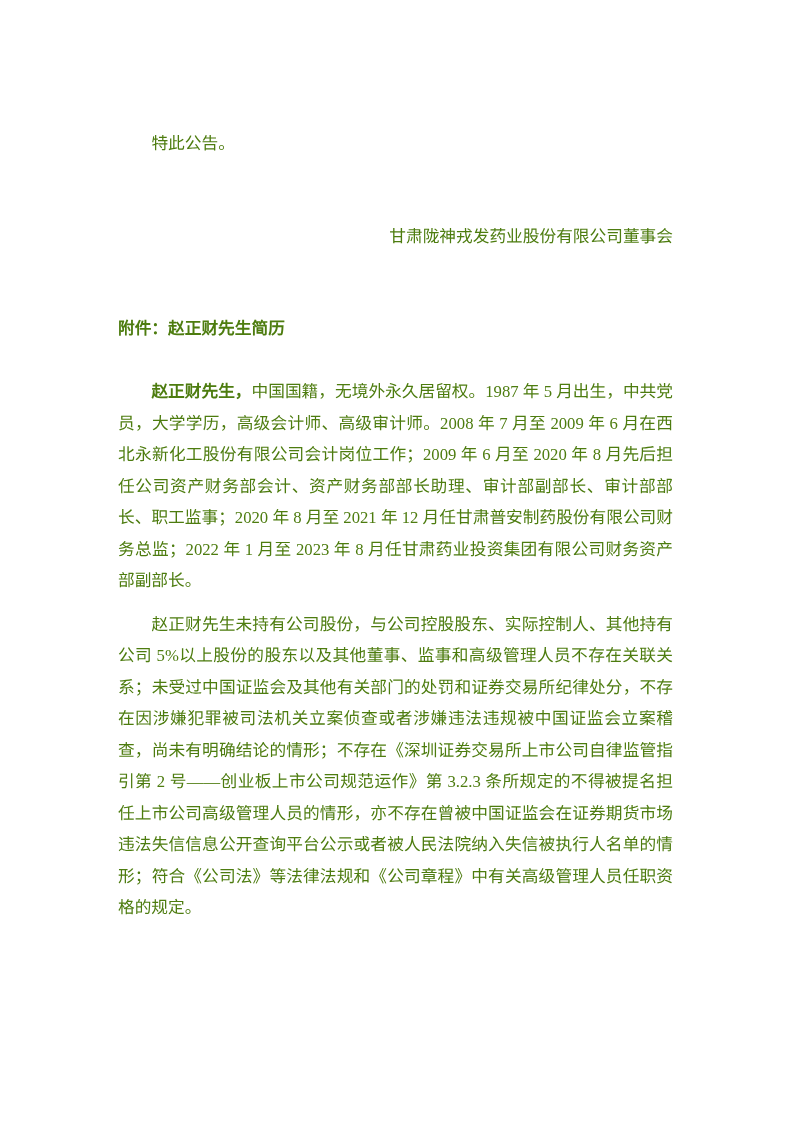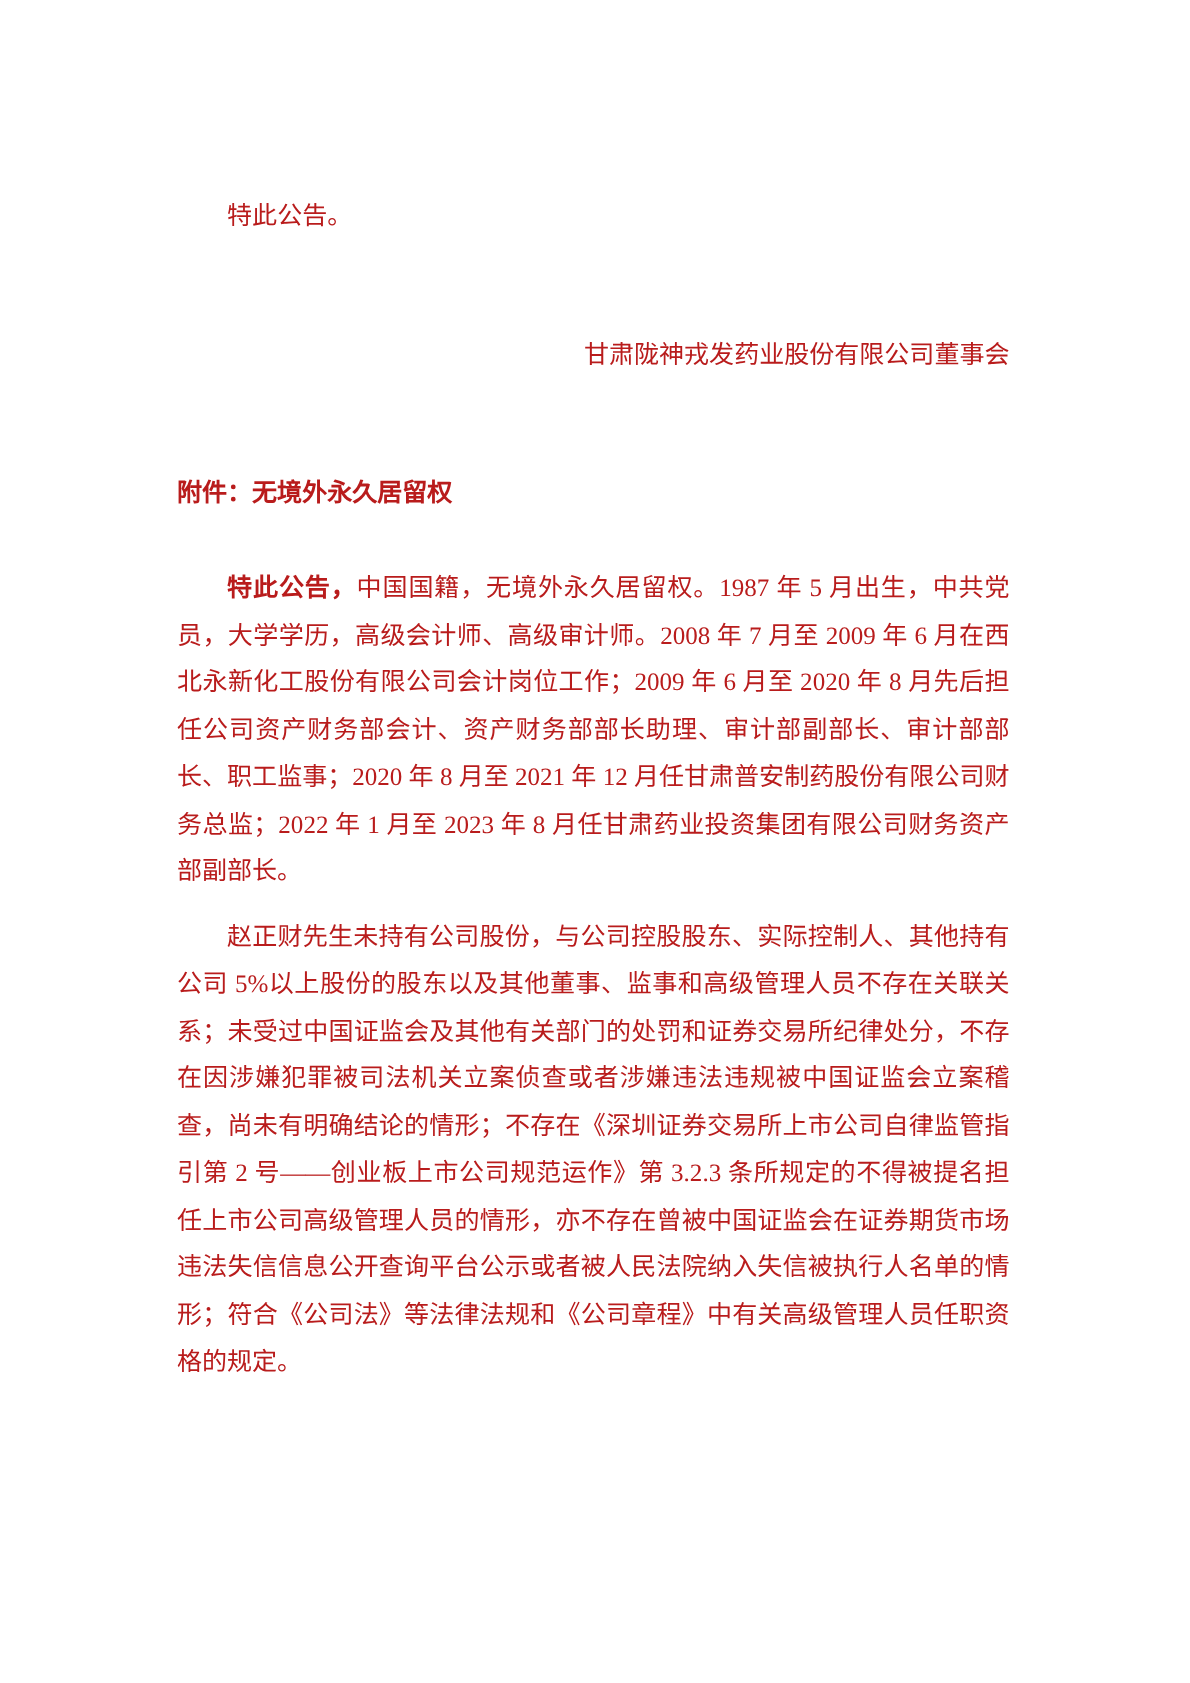--- a/index.html
+++ b/index.html
@@ -7,21 +7,21 @@
     padding: 0;
     background: #ffffff;
   }
   .page {
     position: relative;
     width: 793px;
     height: 1122px;
     background: #ffffff;
     overflow: hidden;
     font-family: "Liberation Serif", "DejaVu Serif", serif;
-    color: #b91c1c;
+    color: #4d7c0f;
     font-size: 16.7px;
     line-height: 31.5px;
   }
   .content {
     padding: 128px 120px 0 118px; 
   }
   p {
     margin: 0;
     padding: 0;
   }
@@ -62,20 +62,20 @@
 
 <div class="page">
   <div class="content">
 
     <p class="closing">特此公告。</p>
 
     <div class="signature">
       <p class="sig-line">甘肃陇神戎发药业股份有限公司董事会</p>
     </div>
 
-    <p class="attachment-heading">附件：无境外永久居留权</p>
+    <p class="attachment-heading">附件：赵正财先生简历</p>
 
-    <p class="para para-spacer"><span class="b">特此公告，</span><span>中国国籍，无境外永久居留权。1987 年 5 月出生，中共党员，大学学历，高级会计师、高级审计师。2008 年 7 月至 2009 年 6 月在西北永新化工股份有限公司会计岗位工作；2009 年 6 月至 2020 年 8 月先后担任公司资产财务部会计、资产财务部部长助理、审计部副部长、审计部部长、职工监事；2020 年 8 月至 2021 年 12 月任甘肃普安制药股份有限公司财务总监；2022 年 1 月至 2023 年 8 月任甘肃药业投资集团有限公司财务资产部副部长。</span></p>
+    <p class="para para-spacer"><span class="b">赵正财先生，</span><span>中国国籍，无境外永久居留权。1987 年 5 月出生，中共党员，大学学历，高级会计师、高级审计师。2008 年 7 月至 2009 年 6 月在西北永新化工股份有限公司会计岗位工作；2009 年 6 月至 2020 年 8 月先后担任公司资产财务部会计、资产财务部部长助理、审计部副部长、审计部部长、职工监事；2020 年 8 月至 2021 年 12 月任甘肃普安制药股份有限公司财务总监；2022 年 1 月至 2023 年 8 月任甘肃药业投资集团有限公司财务资产部副部长。</span></p>
 
     <p class="para">赵正财先生未持有公司股份，与公司控股股东、实际控制人、其他持有公司 5%以上股份的股东以及其他董事、监事和高级管理人员不存在关联关系；未受过中国证监会及其他有关部门的处罚和证券交易所纪律处分，不存在因涉嫌犯罪被司法机关立案侦查或者涉嫌违法违规被中国证监会立案稽查，尚未有明确结论的情形；不存在《深圳证券交易所上市公司自律监管指引第 2 号——创业板上市公司规范运作》第 3.2.3 条所规定的不得被提名担任上市公司高级管理人员的情形，亦不存在曾被中国证监会在证券期货市场违法失信信息公开查询平台公示或者被人民法院纳入失信被执行人名单的情形；符合《公司法》等法律法规和《公司章程》中有关高级管理人员任职资格的规定。</p>
 
   </div>
 </div>
 
 </body></html>

